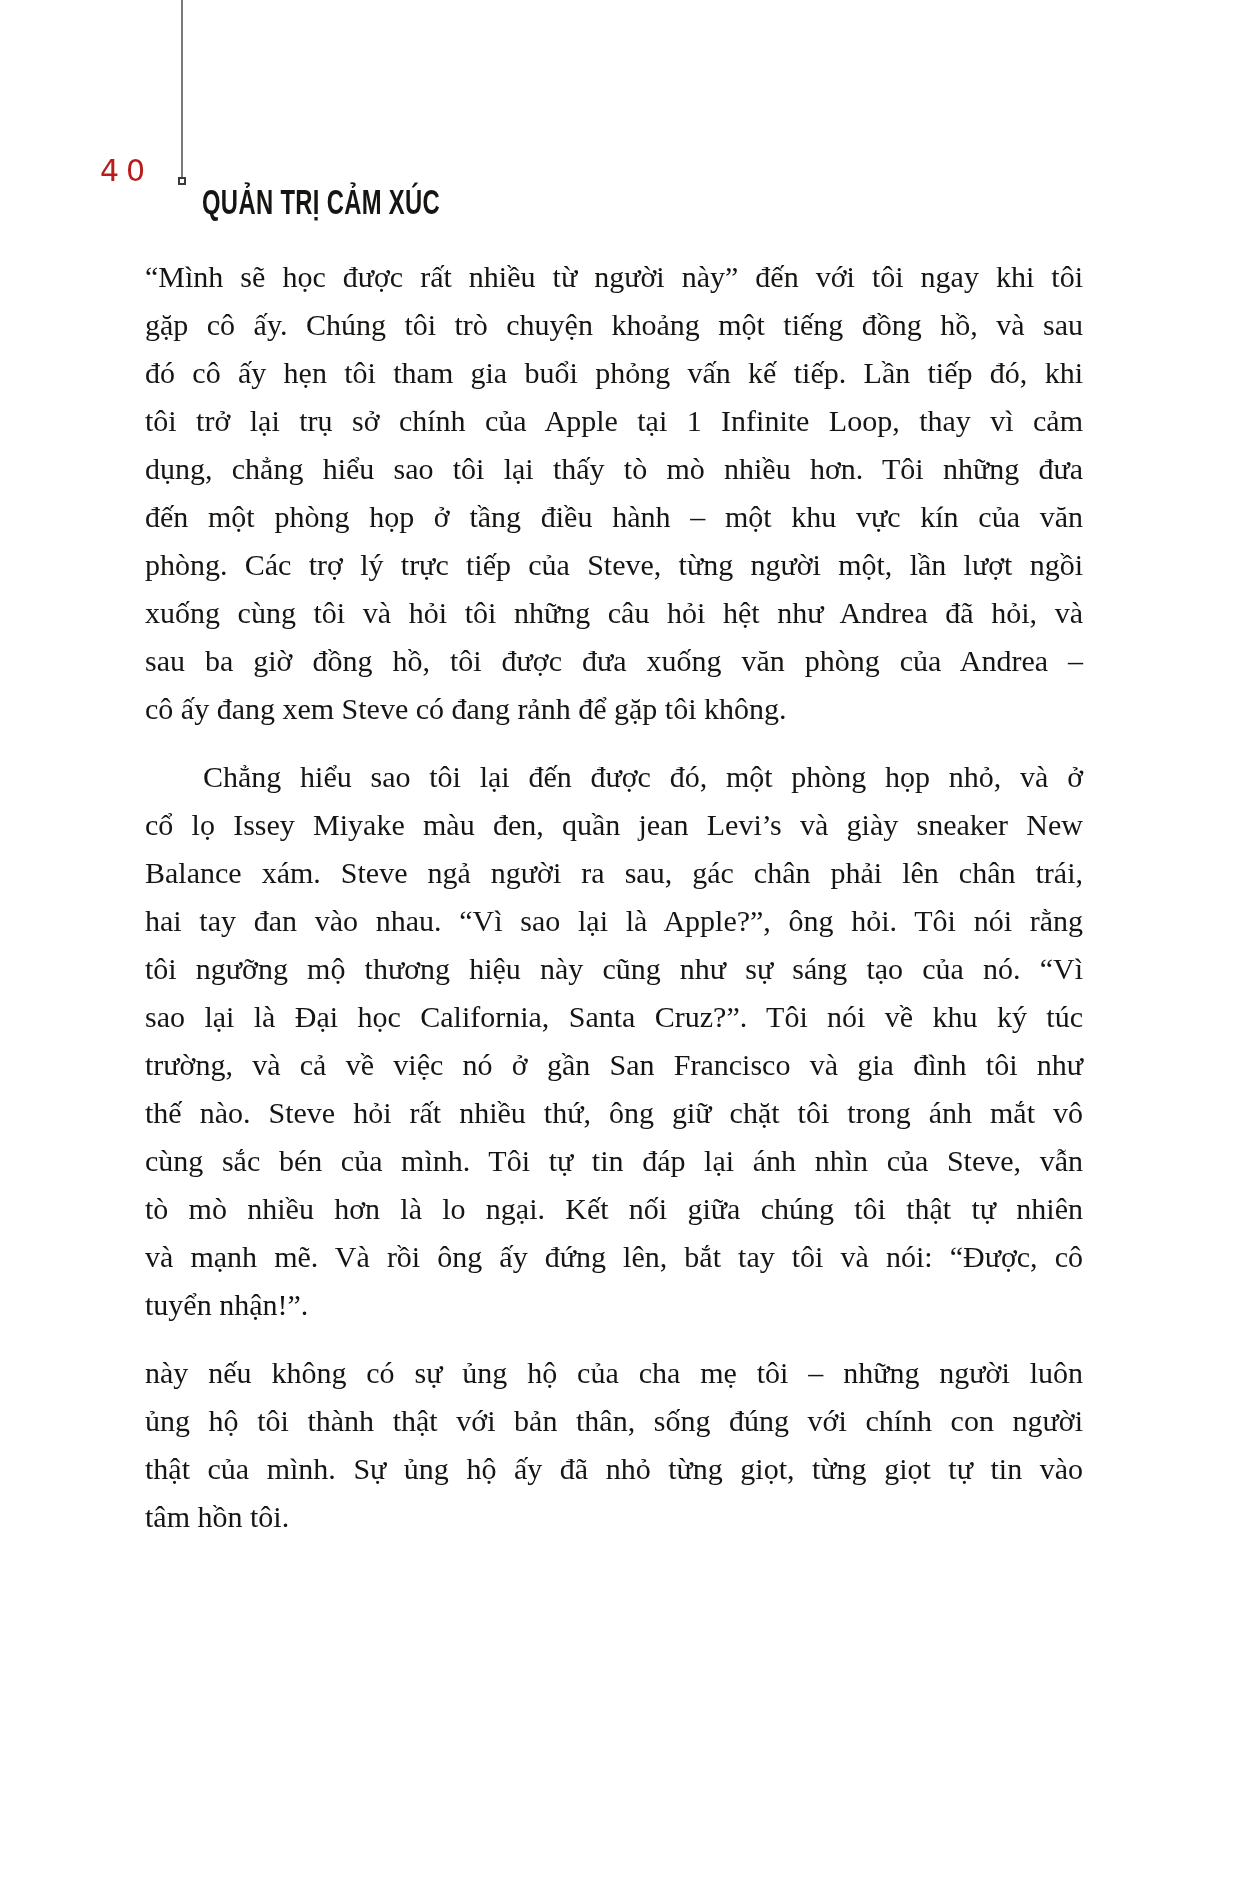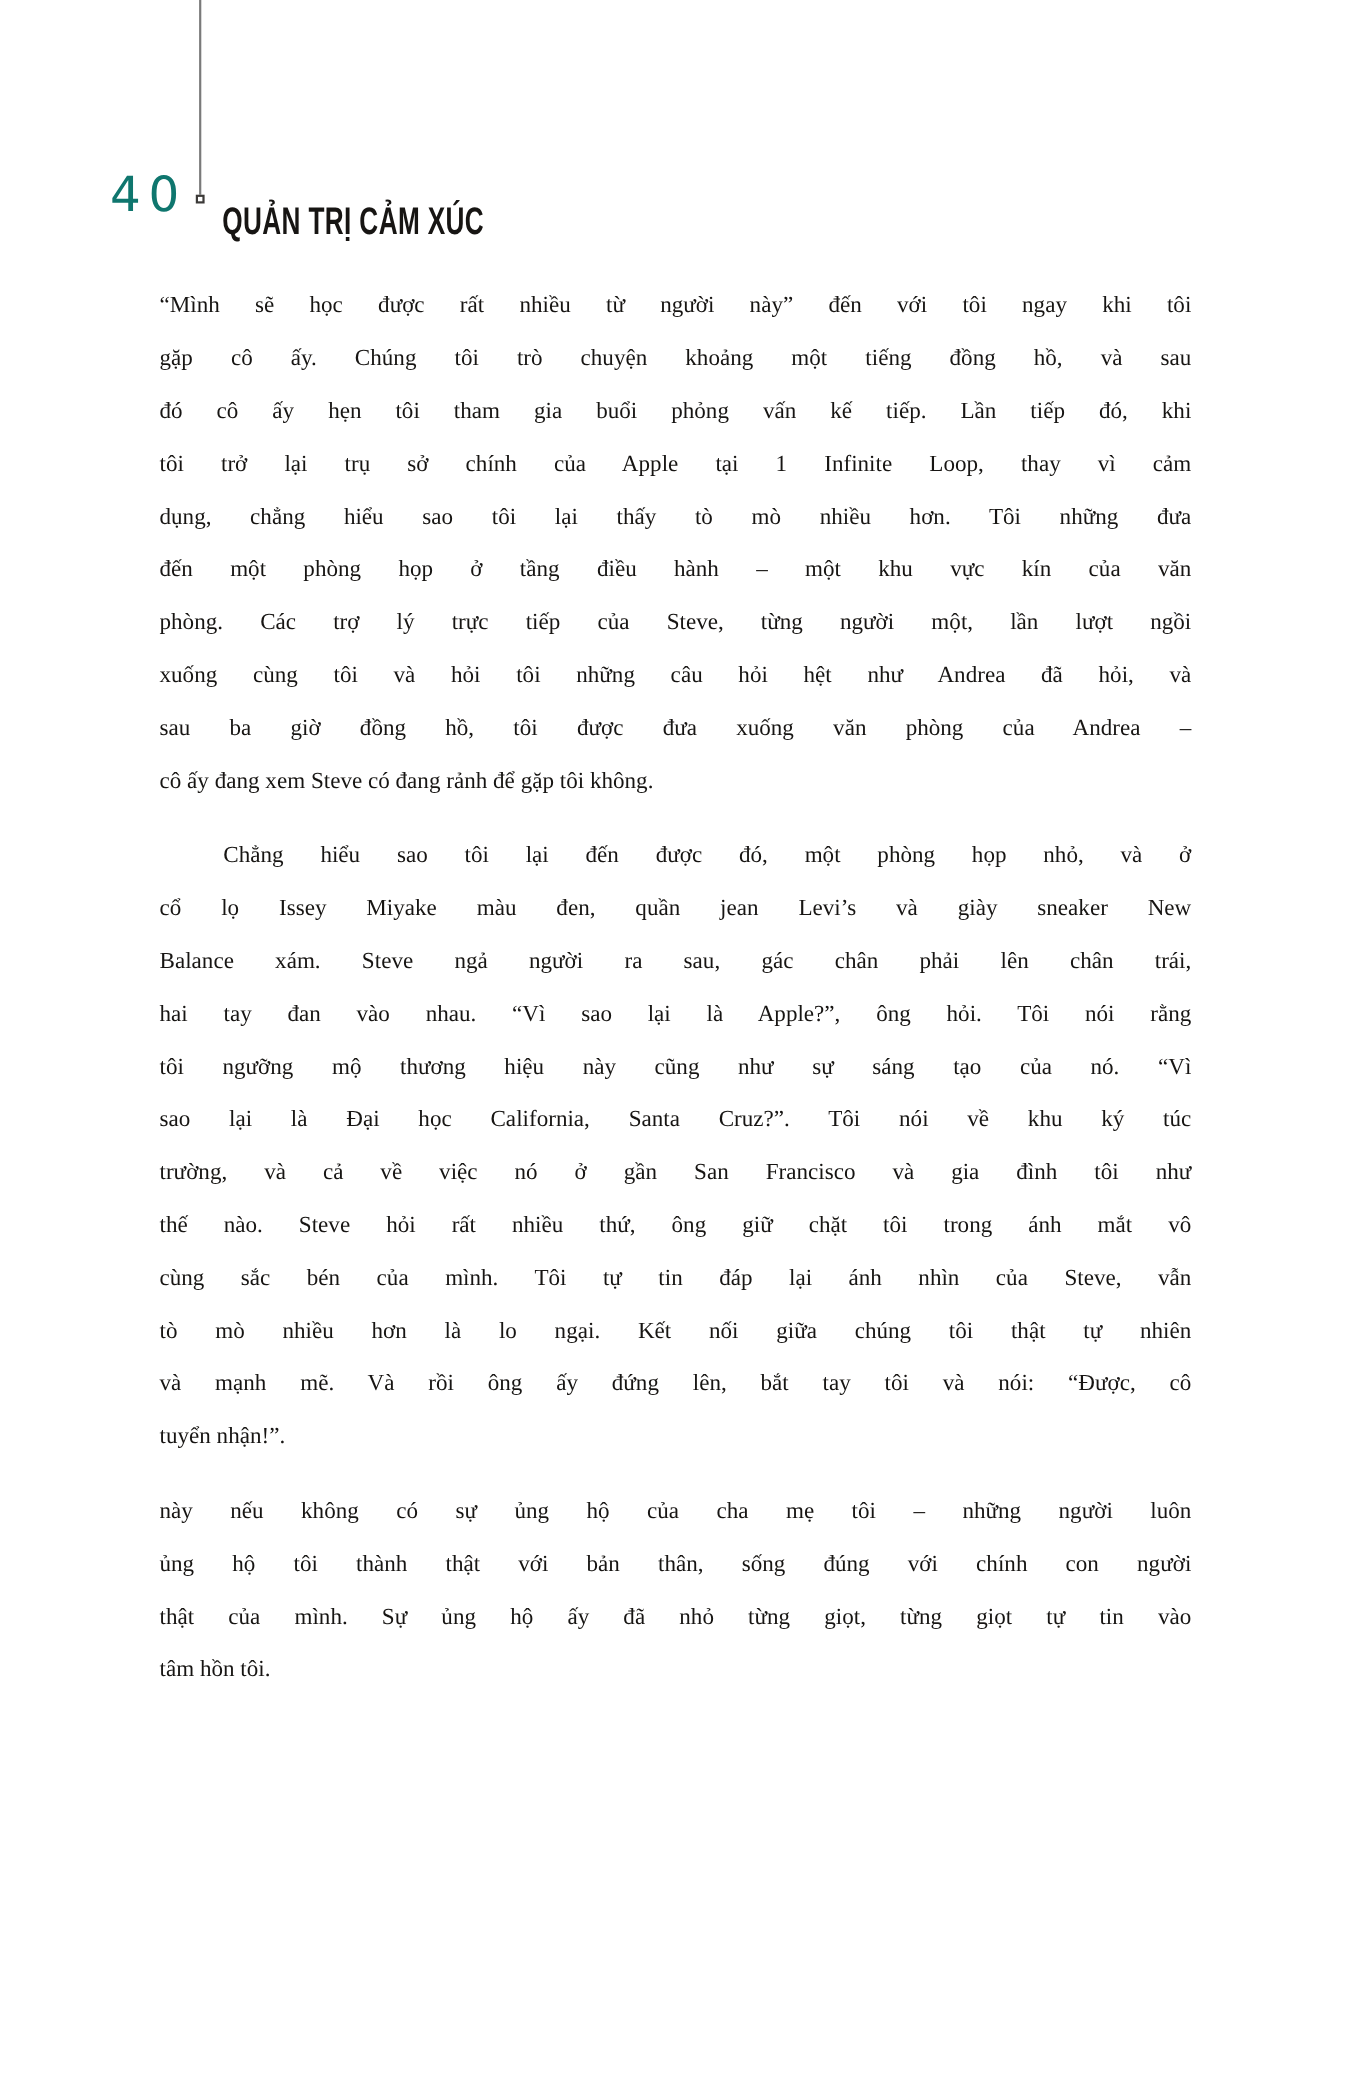--- a/index.html
+++ b/index.html
@@ -14,24 +14,24 @@
     overflow: hidden;
     font-family: "Liberation Serif", "DejaVu Serif", serif;
     color: #171513;
   }
   
   .page-number {
     position: absolute;
     left: 100px;
     top: 156px;
     font-family: "DejaVu Sans", "Liberation Sans", sans-serif;
-    font-size: 44px;
+    font-size: 30px;
     line-height: 1;
     letter-spacing: 7px;
-    color: #0f766e;
+    color: #b91c1c;
   }
   .head-rule {
     position: absolute;
     left: 181px;
     top: 0;
     width: 2px;
     height: 178px;
     background: #7a7a7a;
   }
   .head-rule-square {
@@ -57,21 +57,21 @@
     transform: scaleX(0.68);
     transform-origin: left center;
     color: #171513;
   }
   
   .body-text {
     position: absolute;
     left: 145px;
     top: 253px;
     width: 938px;
-    font-size: 21px;
+    font-size: 30px;
     line-height: 48px;
     color: #171513;
   }
   .para { margin: 0; }
   .para + .para { margin-top: 20px; }
   .line {
     text-align: justify;
     text-align-last: justify;
   }
   .line.last { text-align-last: left; }

